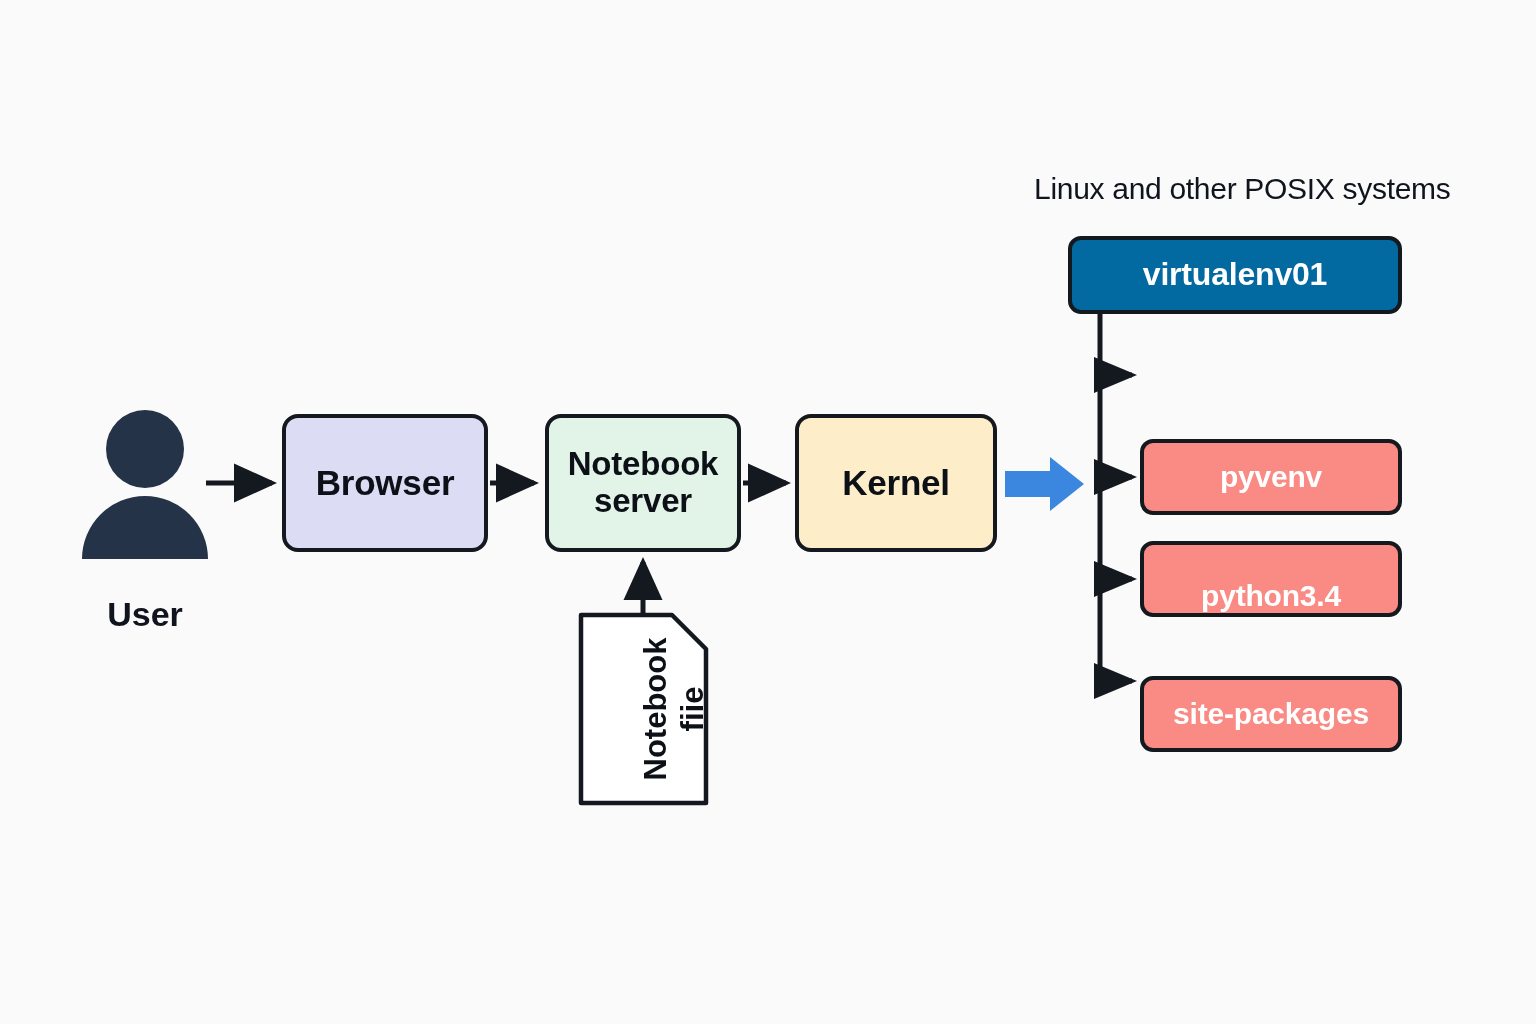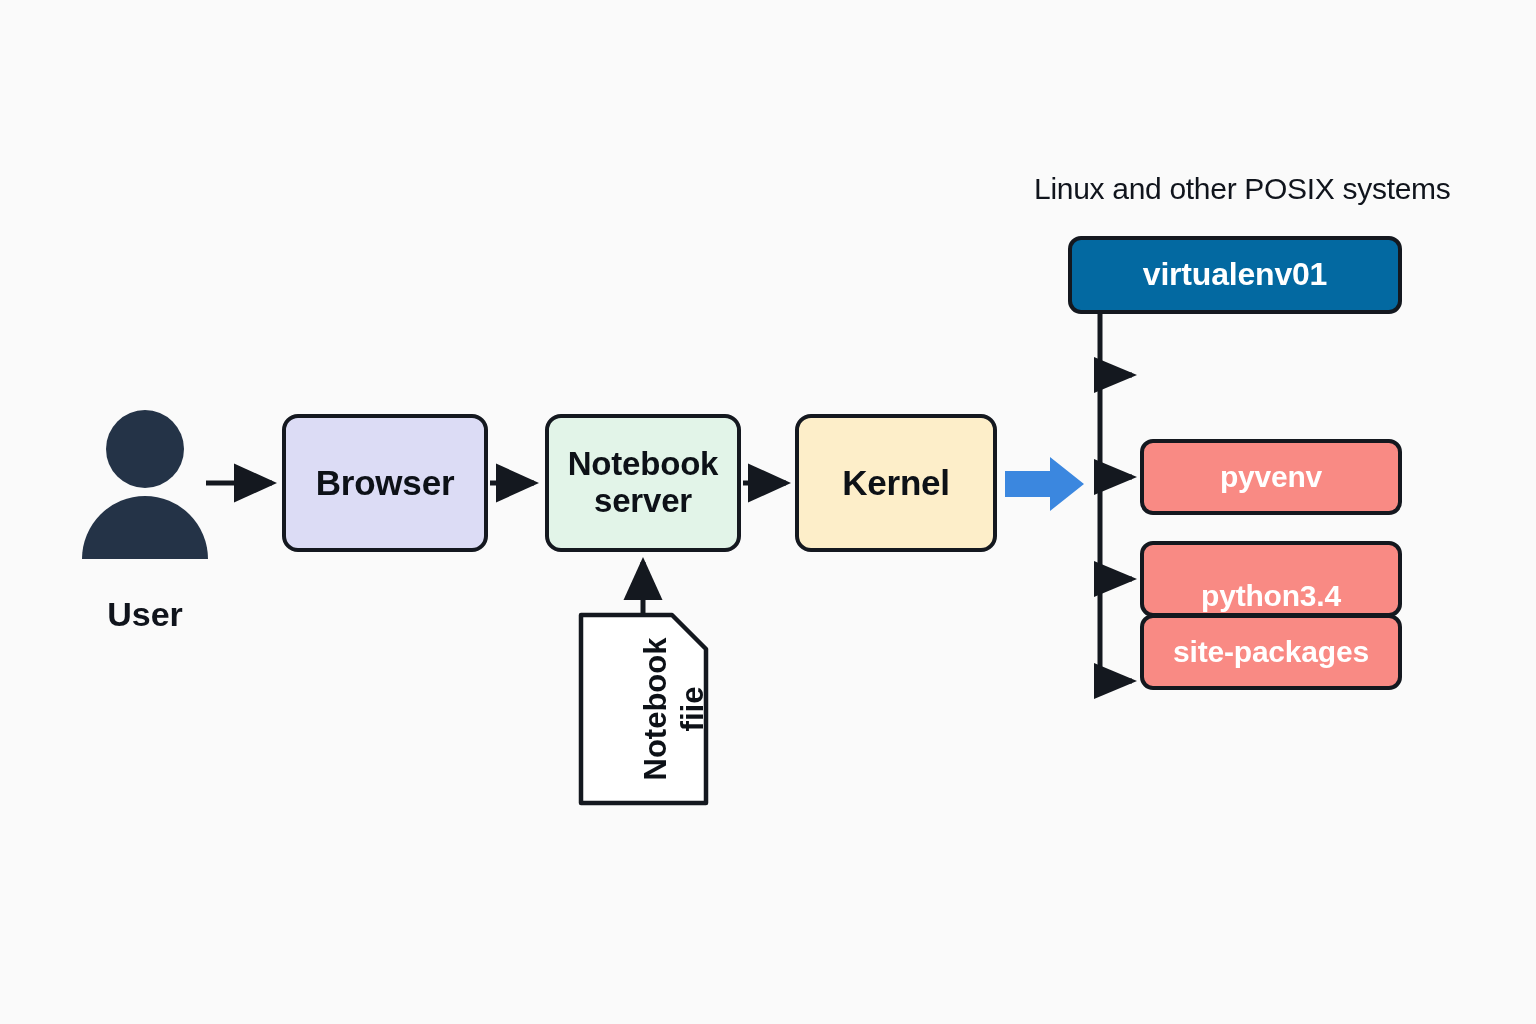--- a/index.html
+++ b/index.html
@@ -71,21 +71,21 @@
 
   .tree-child {
     left: 1140px; width: 262px; height: 76px;
     border-radius: 13px;
     background: #f98a84;
   }
   .tree-child .label { font-size: 30px; color: #ffffff; }
   #node-pyvenv-cfg   { top: 337px; background: #6ed3e0; }
   #node-include      { top: 439px; }
   #node-python34     { top: 541px; align-items: flex-end; }
-  #node-site-packages{ top: 614px; }
+  #node-site-packages{ top: 676px; }
 
   
   #user-group {
     position: absolute;
     left: 80px; top: 410px;
     width: 130px; height: 190px;
   }
   #user-icon-head {
     position: absolute;
     left: 26px; top: 0;

